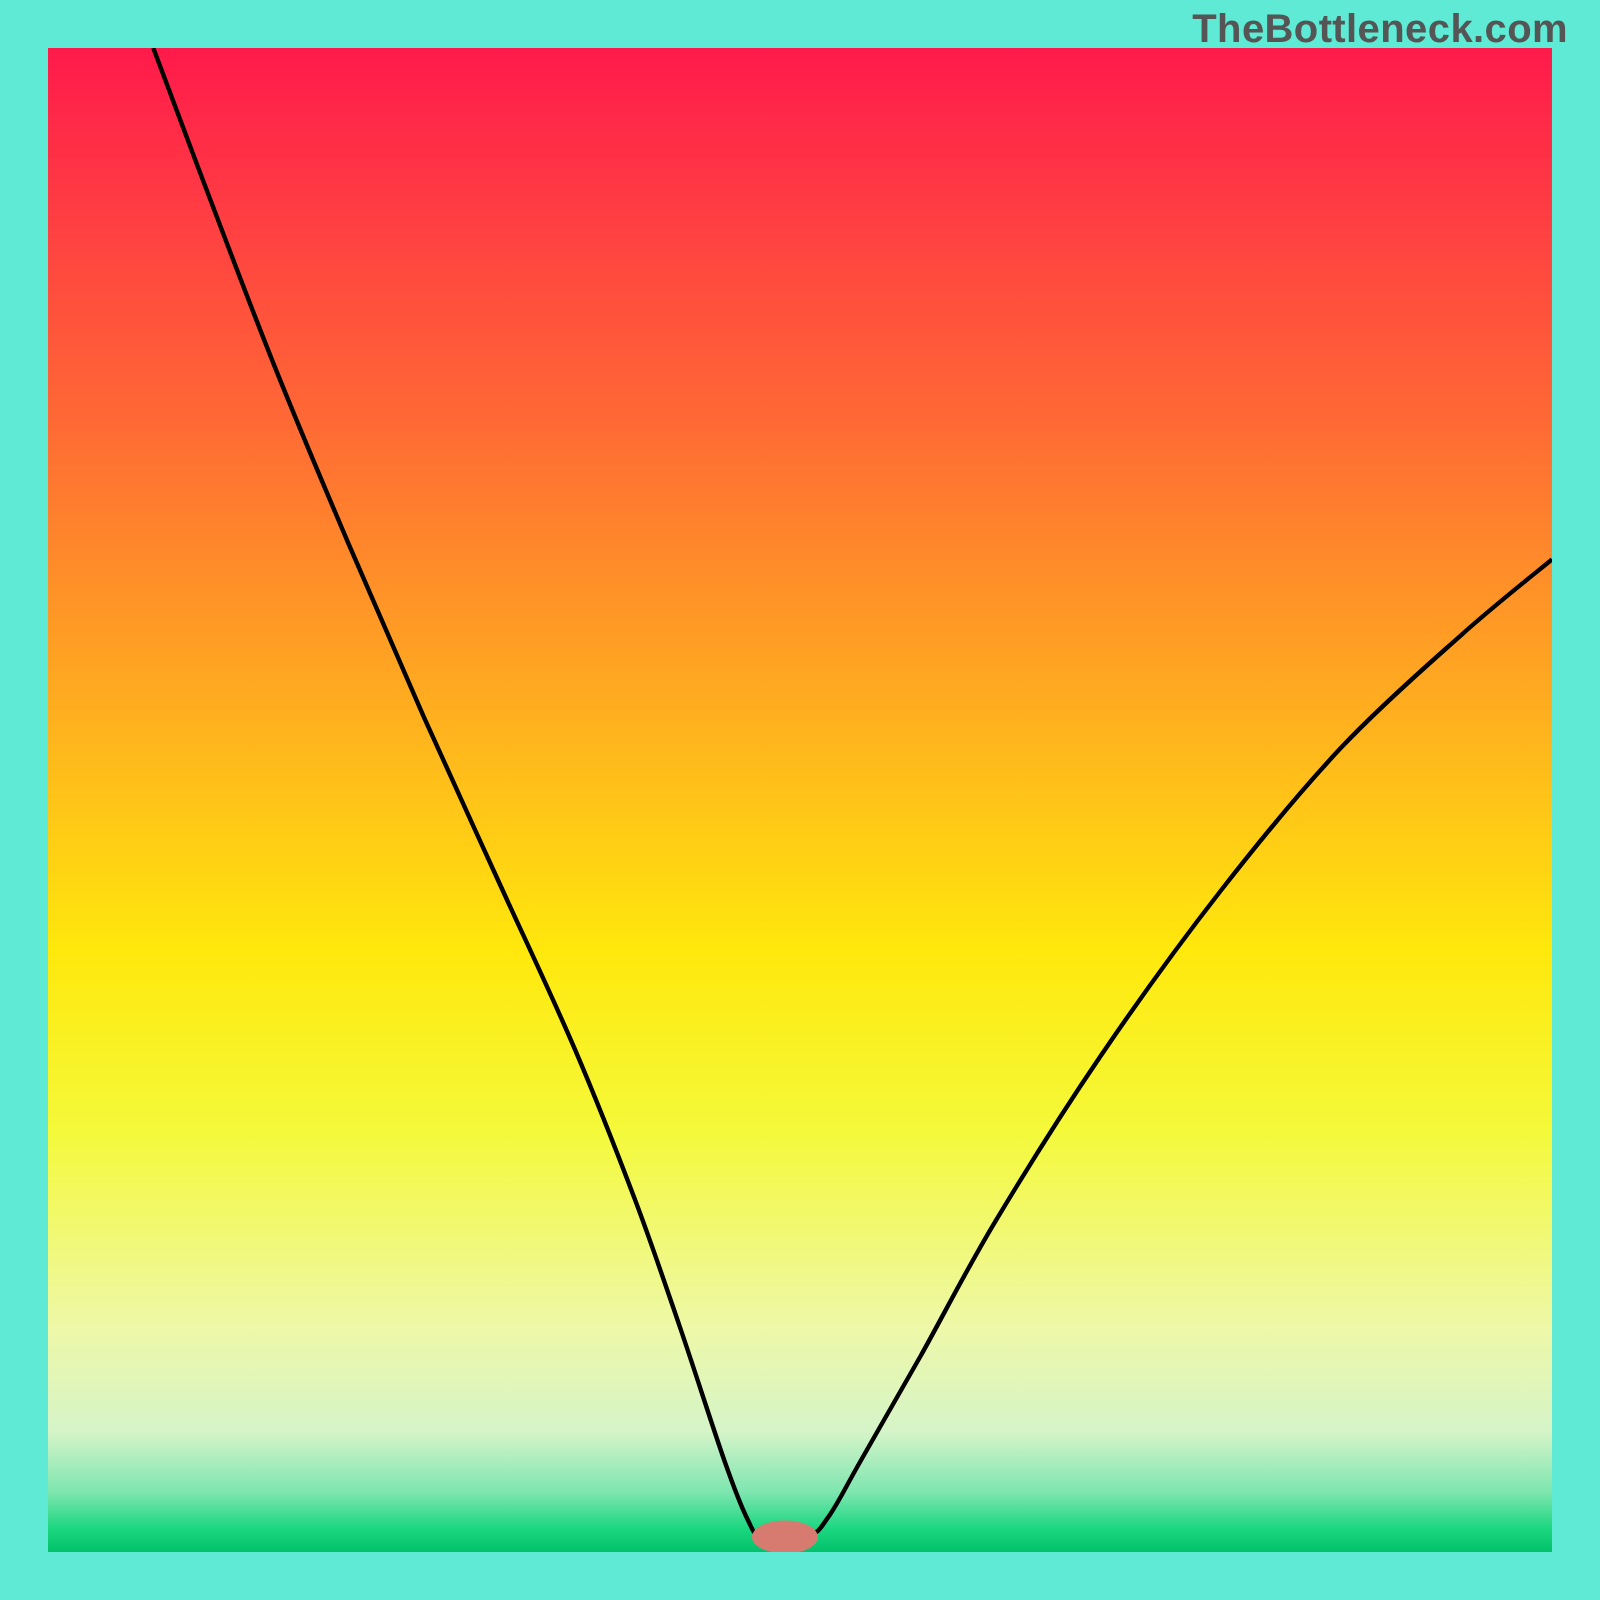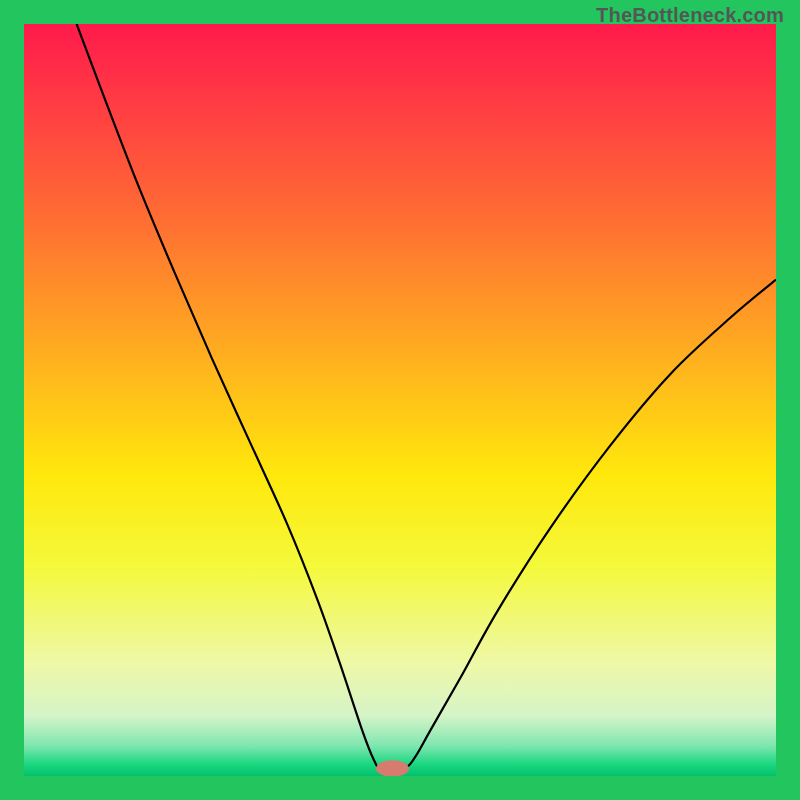--- a/index.html
+++ b/index.html
@@ -7,21 +7,21 @@
     padding: 0;
     width: 800px;
     height: 800px;
     background: #000;
     overflow: hidden;
   }
   .frame {
     position: relative;
     width: 800px;
     height: 800px;
-    background: #22c55e;
+    background: #5eead4;
   }
   .plot-area {
     position: absolute;
     left: 24px;
     top: 24px;
     width: 752px;
     height: 752px;
   }
   .watermark {
     position: absolute;

